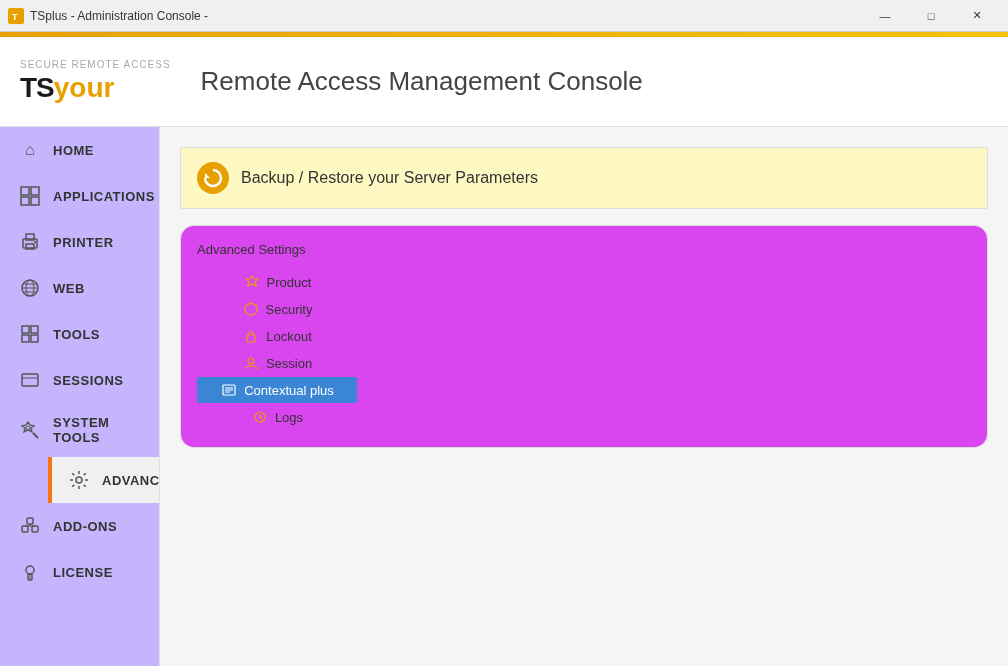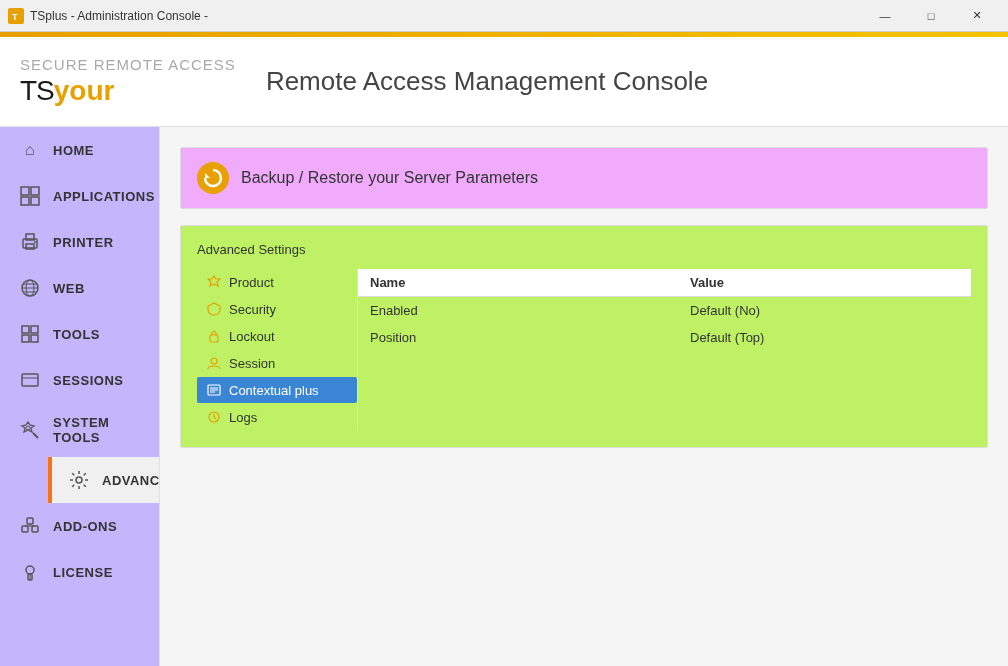--- a/index.html
+++ b/index.html
@@ -31,21 +31,21 @@
     
     .header {
       height: 90px;
       background: #fff;
       display: flex;
       align-items: center;
       padding: 0 20px;
       border-bottom: 1px solid #e0e0e0;
     }
     .logo-area { display: flex; align-items: center; gap: 8px; }
-    .logo-ts { font-size: 28px; font-weight: normal; color: #1a1a1a; letter-spacing: -1px; }
+    .logo-ts { font-size: 28px; font-weight: bold; color: #1a1a1a; letter-spacing: -1px; }
     .logo-plus { font-size: 28px; font-weight: bold; color: #e8a000; }
     .logo-block { display: flex; flex-direction: column; }
     .logo-text-row { display: flex; align-items: baseline; }
     .header-title { font-size: 26px; color: #444; margin-left: 30px; font-weight: 300; }
 
     
     .main-layout { display: flex; height: calc(666px - 32px - 5px - 90px); }
 
     
     .sidebar {
@@ -73,54 +73,54 @@
     
     .content {
       flex: 1;
       background: #f5f5f5;
       padding: 20px;
       overflow-y: auto;
     }
 
     
     .section-header {
-      background: #f0abfc;
+      background: #fef9c3;
       border: 1px solid #ddd;
       border-radius: 2px;
       padding: 14px 16px;
       display: flex;
       align-items: center;
       gap: 12px;
       margin-bottom: 16px;
     }
     .section-header-icon {
       width: 32px; height: 32px;
       background: #e8a000;
       border-radius: 50%;
       display: flex; align-items: center; justify-content: center;
       color: white; font-size: 16px;
     }
     .section-header-title { font-size: 16px; color: #333; font-weight: 400; }
 
     
     .settings-box {
-      background: #bef264;
+      background: #d946ef;
       border: 1px solid #ddd;
-      border-radius: 2px;
+      border-radius: 14px;
       padding: 16px;
     }
     .settings-box-title { font-size: 13px; color: #333; margin-bottom: 12px; font-weight: 400; }
 
     
     .settings-layout { display: flex; gap: 0; }
     .settings-nav { width: 160px; flex-shrink: 0; }
     .settings-nav-item {
       display: flex; align-items: center; gap: 6px;
       padding: 4px 8px; cursor: pointer; color: #333; font-size: 13px;
-      border-radius: 2px; margin-bottom: 1px;
+      border-radius: 2px; margin-bottom: 1px; justify-content: center;
     }
     .settings-nav-item.active { background: #3a86d4; color: #fff; }
     .settings-nav-icon { width: 18px; height: 18px; flex-shrink: 0; display: flex; align-items: center; justify-content: center; }
 
     
     .settings-content { flex: 1; border-left: 1px solid #ddd; padding-left: 0; }
     .settings-table { width: 100%; border-collapse: collapse; }
     .settings-table th {
       text-align: left; padding: 6px 12px; font-weight: 600;
       color: #333; border-bottom: 1px solid #ddd; background: #fff; font-size: 13px;
@@ -152,21 +152,21 @@
     <button class="title-bar-btn">□</button>
     <button class="title-bar-btn close">✕</button>
   </div>
 </div>
 
 <div class="orange-bar"></div>
 
 <div class="header">
   <div class="logo-area">
     <div class="logo-block">
-      <div style="font-size:15px; color:#aaa; letter-spacing:1px; text-transform:uppercase; margin-bottom:2px;">SECURE REMOTE ACCESS</div>
+      <div style="font-size:10px; color:#aaa; letter-spacing:1px; text-transform:uppercase; margin-bottom:2px;">SECURE REMOTE ACCESS</div>
       <div class="logo-text-row">
         <span class="logo-ts">TS</span>
           <span class="logo-plus">your</span>
       </div>
     </div>
   </div>
   <div class="header-title">Remote Access Management Console</div>
 </div>
 
 <div class="main-layout">
@@ -358,39 +358,19 @@
               <svg width="14" height="14" viewBox="0 0 14 14">
                   <circle cx="7" cy="7" r="5" fill="none" stroke="#e8a000" stroke-width="1.2"></circle>
                   <path d="M7 4 L7 7 L9 9" fill="none" stroke="#e8a000" stroke-width="1.2"></path>
                 </svg>
             </div>
             <span>Logs</span>
           </div>
 
         </div>
 
-        <div class="settings-content">
-          <table class="settings-table">
-            <thead>
-              <tr>
-                <th class="col-name">Name</th>
-                <th class="col-value">Value</th>
-              </tr>
-            </thead>
-            <tbody id="table-body">
-              <tr>
-                <td>Enabled</td>
-                <td>Default (No)</td>
-              </tr>
-              <tr>
-                <td>Position</td>
-                <td>Default (Top)</td>
-              </tr>
-            </tbody>
-          </table>
-        </div>
 
       </div>
     </div>
 
   </div>
 
 </div>
 
 </body></html>

